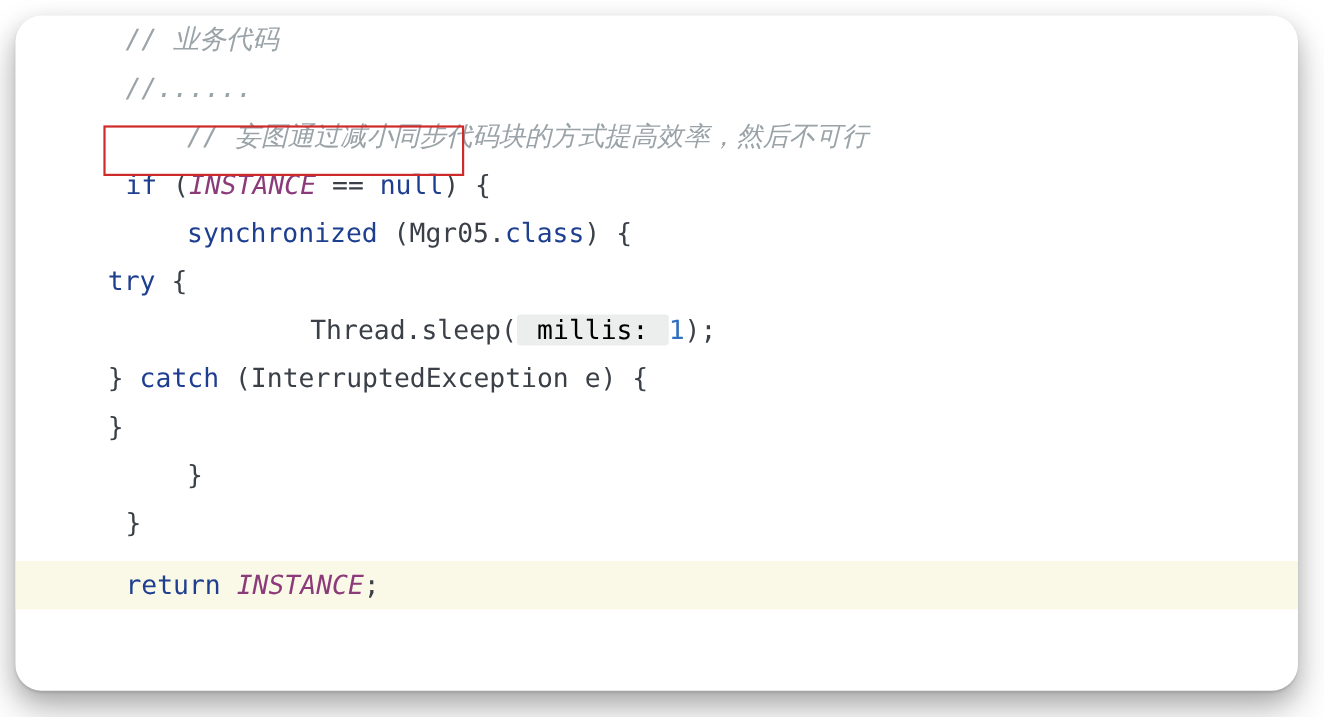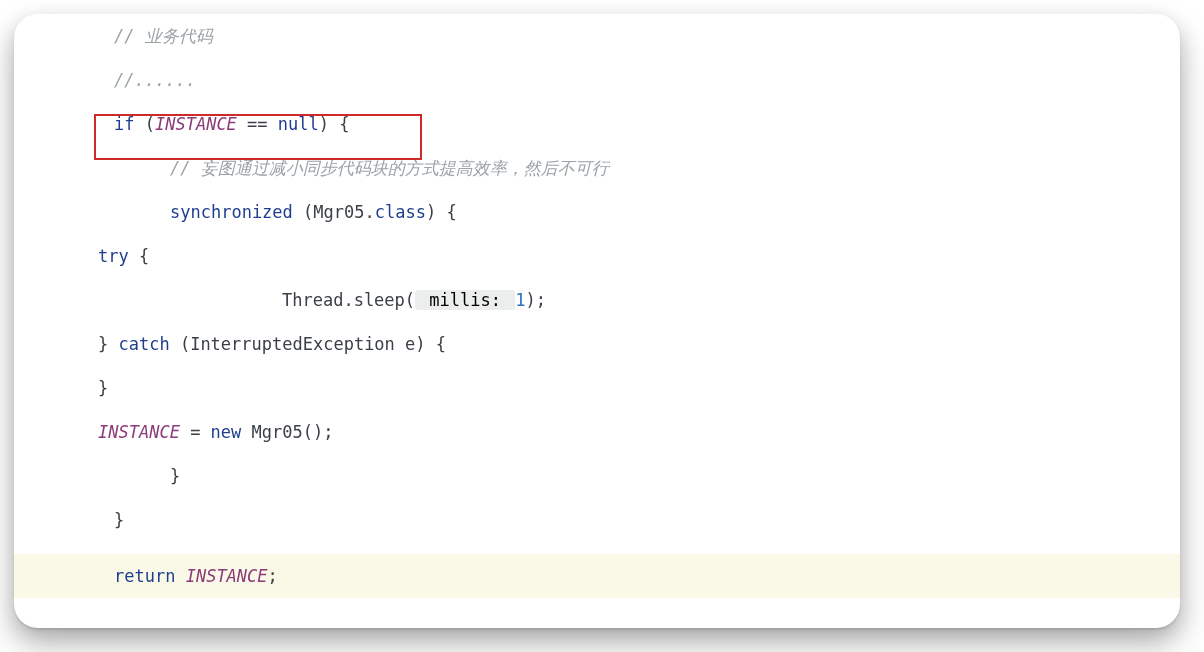--- a/index.html
+++ b/index.html
@@ -22,21 +22,21 @@
       0 8px 20px rgba(0,0,0,0.18),
       0 18px 36px rgba(0,0,0,0.22);
     overflow: hidden;
   }
   .code-area {
     position: absolute;
     top: 0;
     left: 0;
     right: 0;
     bottom: 0;
-    font-size: 17px;
+    font-size: 24px;
     line-height: 44px;
     color: #3b4048;
     filter: blur(0.5px);
   }
   .line {
     white-space: pre;
     padding-left: 44px;
   }
   .indent1 { padding-left: 100px; }
   .indent2 { padding-left: 156px; }
@@ -67,36 +67,35 @@
 </head>
 <body>
 
 <div class="card">
   <div class="code-area soft">
 
     <div class="line indent1"><span class="comment">// 业务代码</span></div>
 
     <div class="line indent1"><span class="comment">//......</span></div>
 
+    <div class="line indent2"><span class="comment">// 妄图通过减小同步代码块的方式提高效率，然后不可行</span></div>
+
     <div class="line indent1"><span class="keyword">if</span><span class="text"> (</span><span class="instance">INSTANCE</span><span class="text"> == </span><span class="keyword">null</span><span class="text">) {</span></div>
-
-    <div class="line indent2"><span class="comment">// 妄图通过减小同步代码块的方式提高效率，然后不可行</span></div>
 
     <div class="line indent2"><span class="keyword">synchronized</span><span class="text"> (Mgr05.</span><span class="keyword">class</span><span class="text">) {</span></div>
 
     <div class="line indent3"><span class="keyword">try</span><span class="text"> {</span></div>
 
     <div class="line indent4"><span class="text">Thread.sleep(</span><span class="param"> millis: </span><span class="num">1</span><span class="text">);</span></div>
 
     <div class="line indent3"><span class="text">} </span><span class="keyword">catch</span><span class="text"> (InterruptedException e) {</span></div>
 
 
     <div class="line indent3"><span class="text">}</span></div>
 
-    <div class="line indent3"><span class="instance">INSTANCE</span><span class="text"> = </span><span class="keyword">new</span><span class="text"> Mgr05();</span></div>
 
     <div class="line indent2"><span class="text">}</span></div>
 
     <div class="line indent1"><span class="text">}</span></div>
 
     <div class="line indent1 highlight-row"><span class="keyword">return</span><span class="text"> </span><span class="instance">INSTANCE</span><span class="text">;</span></div>
 
   </div>
 
   <div class="red-box" style="top: 100px; left: 80px; width: 328px; height: 46px;"></div>

